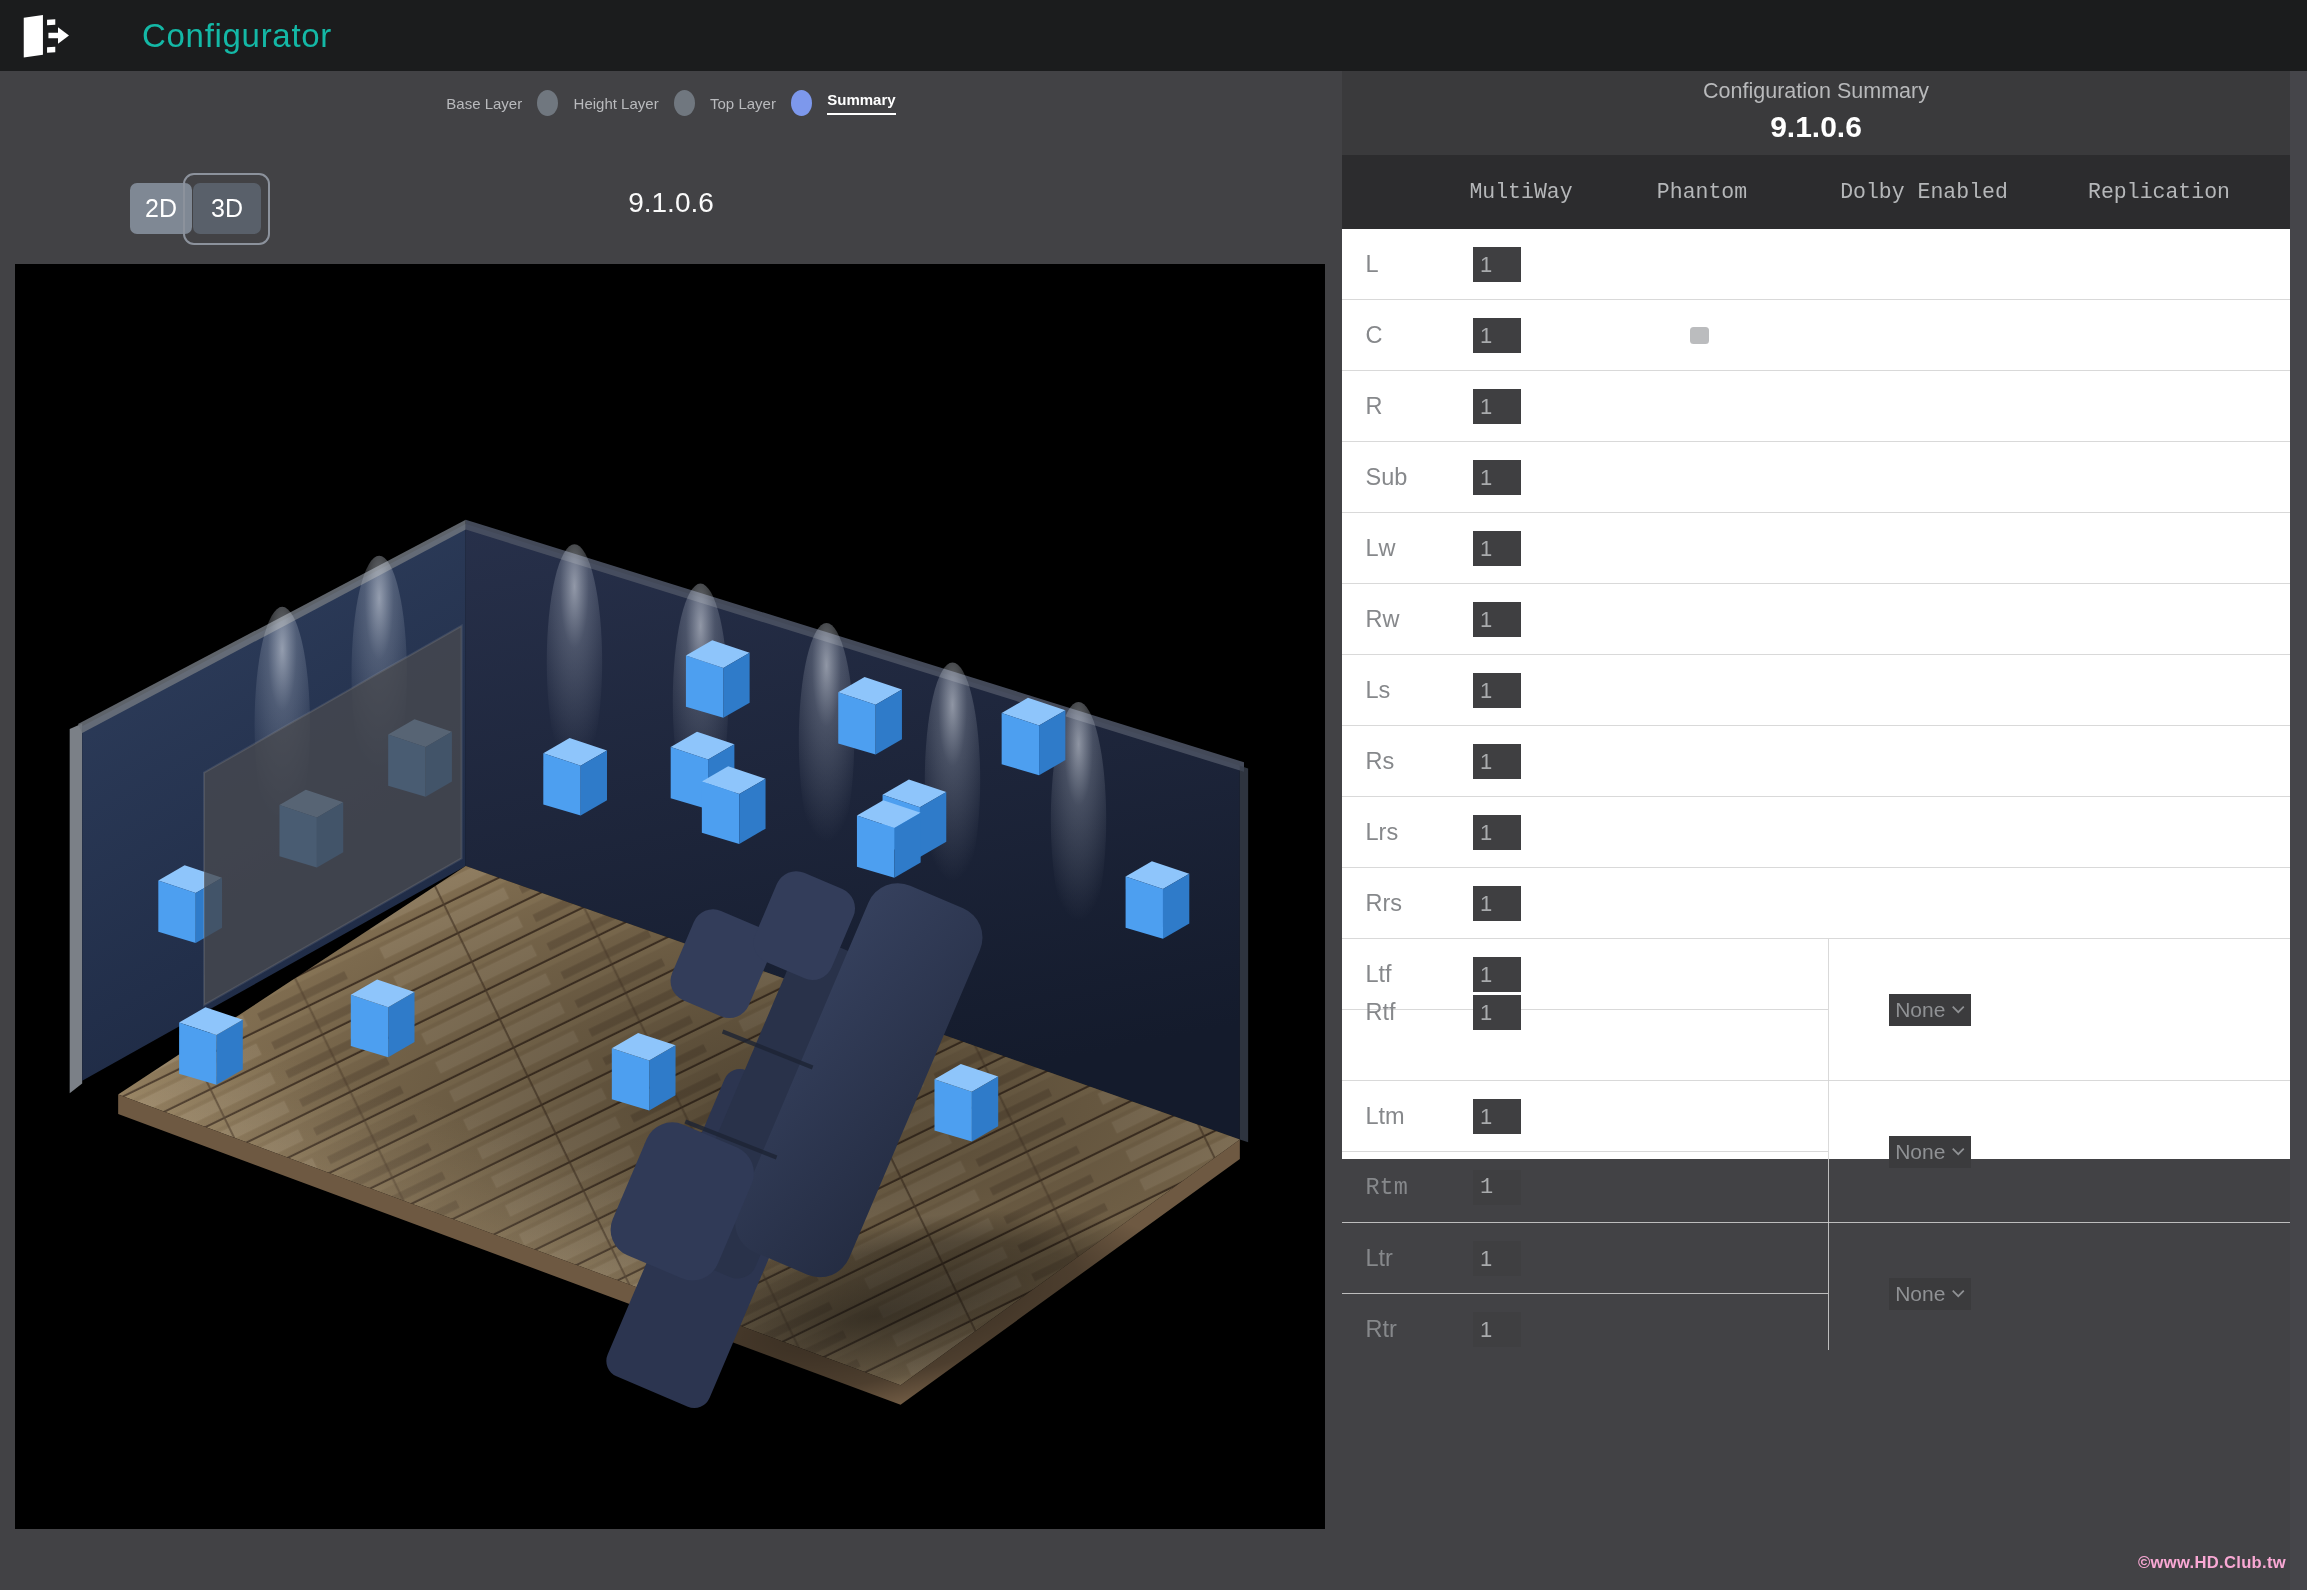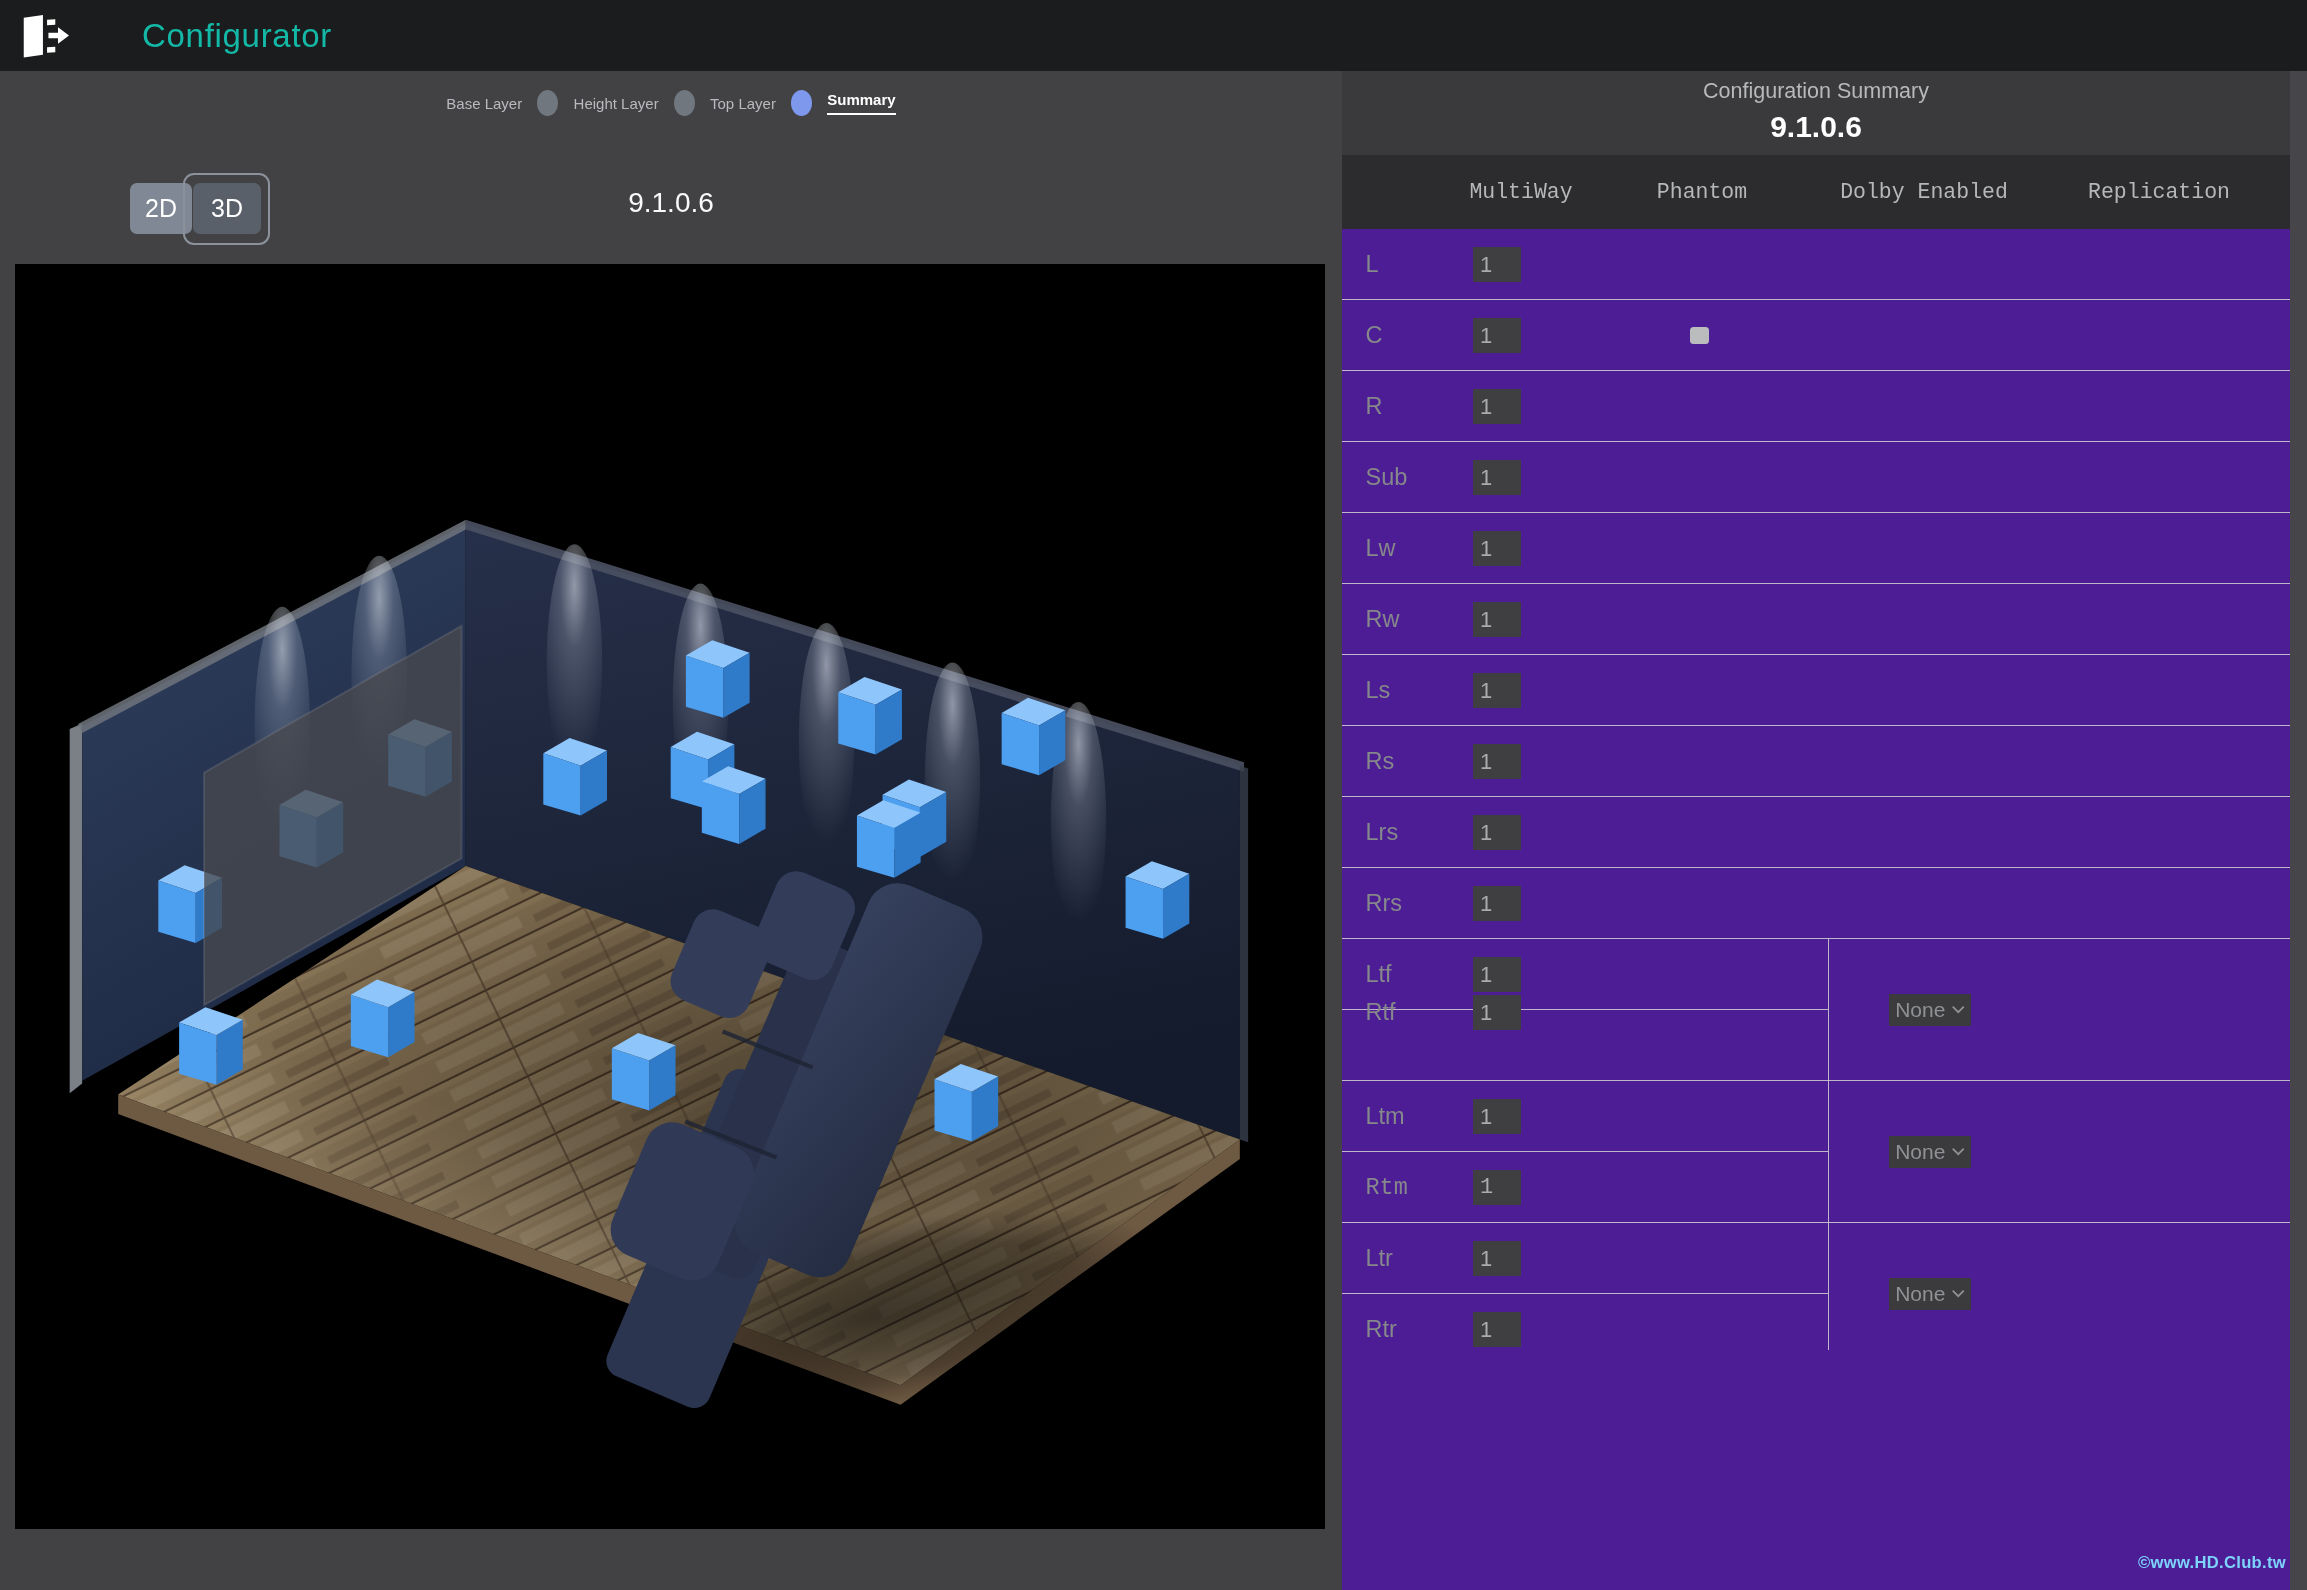--- a/index.html
+++ b/index.html
@@ -21,39 +21,39 @@
   .layer-nav .radio{width:21px;height:26px;border-radius:50%;display:inline-block;}
   .version-left{position:absolute;left:0;top:116px;width:1342px;text-align:center;color:#fafafa;font-size:28px;}
   .btn-2d{position:absolute;left:130px;top:112px;width:62px;height:51px;border-radius:7px;
     background:#7f8894;color:#fff;font-size:25px;text-align:center;line-height:51px;z-index:2;}
   .ring-3d{position:absolute;left:183px;top:102px;width:83px;height:68px;border-radius:11px;
     border:2.8px solid #8c929c;z-index:3;}
   .btn-3d{position:absolute;left:193px;top:112px;width:68px;height:51px;border-radius:7px;
     background:#59606a;color:#fff;font-size:25px;text-align:center;line-height:51px;z-index:4;}
   .viewport{position:absolute;left:14.5px;top:193px;width:1310px;height:1265px;background:#000;}
   
-  .panel{position:absolute;left:1342px;top:71px;width:948px;height:1520px;background:#4c1d95;}
+  .panel{position:absolute;left:1342px;top:71px;width:948px;height:1088px;background:#ffffff;}
   .panel-header{position:absolute;left:0;top:0;width:948px;height:84px;background:#3a3a3c;}
   .panel-title{position:absolute;left:0;top:8.3px;width:948px;text-align:center;color:#b8b9bb;font-size:21.5px;}
   .panel-version{position:absolute;left:0;top:39px;width:948px;text-align:center;color:#ffffff;font-size:30px;font-weight:600;}
   .col-headers{position:absolute;left:0;top:84px;width:948px;height:74px;background:#2c2c2e;}
   .col-headers .col{position:absolute;top:0;height:74px;line-height:74px;transform:translateX(-50%);
     color:#b5b7b9;font-size:21.5px;white-space:nowrap;font-family:Liberation Mono, monospace;}
   .rows{position:absolute;left:0;top:158px;width:948px;height:1247px;}
   .row{position:absolute;left:0;width:948px;height:71px;}
   .row .rlabel{position:absolute;left:23.5px;top:0;height:71px;line-height:71px;color:#86888b;font-size:23.5px;}
   .row .rinput{position:absolute;left:131px;top:18px;width:48px;height:35px;background:#3f3f41;
     color:#a9abad;font-size:22px;line-height:35px;padding-left:7px;box-sizing:border-box;}
   .row .pcheck{position:absolute;left:348px;top:27px;width:18.7px;height:17.3px;background:#bbbcbe;border-radius:3.5px;}
   .sep{position:absolute;left:0;height:1.4px;background:rgba(210,210,210,0.85);}
   .vdiv{position:absolute;width:1.4px;background:rgba(210,210,210,0.85);}
   .none-select{position:absolute;left:547px;width:82px;height:32px;background:#3b3b3d;
     color:#8f9194;font-size:21px;display:flex;align-items:center;justify-content:center;gap:7px;}
   .scrolltrack{position:absolute;left:2290px;top:71px;width:16.6px;height:1520px;background:#45454a;}
-  .watermark{position:absolute;right:21px;top:1553px;color:#7dd3fc;font-size:16.6px;font-weight:700;letter-spacing:0.3px;}
+  .watermark{position:absolute;right:21px;top:1553px;color:#f9a8d4;font-size:16.6px;font-weight:700;letter-spacing:0.3px;}
 </style>
 </head>
 <body>
 
 <div class="topbar">
   <svg class="logo" viewBox="0 0 70 68">
     <polygon points="4,8 32,4 32,62 4,66" fill="#ffffff"></polygon>
     <path d="M38,10 h12 v8 h-12 v32 h12 v8 h-12 z" fill="#ffffff" transform="skewY(-3) translate(0,3)"></path>
     <rect x="40" y="30" width="16" height="8" fill="#ffffff"></rect>
     <polygon points="54,22 70,34 54,46" fill="#ffffff"></polygon>

